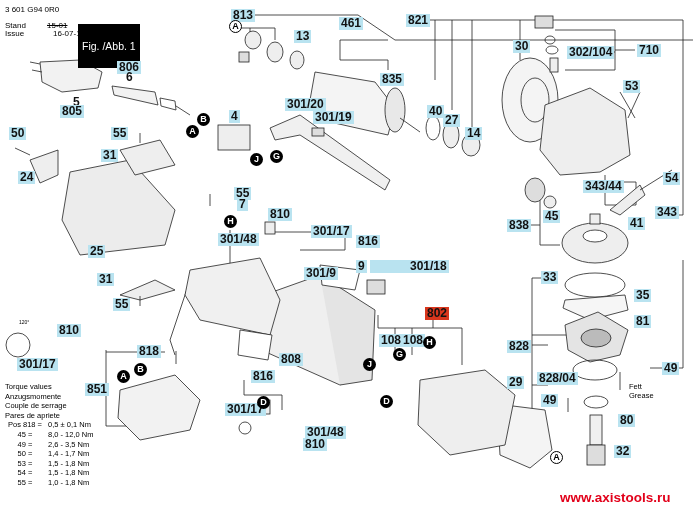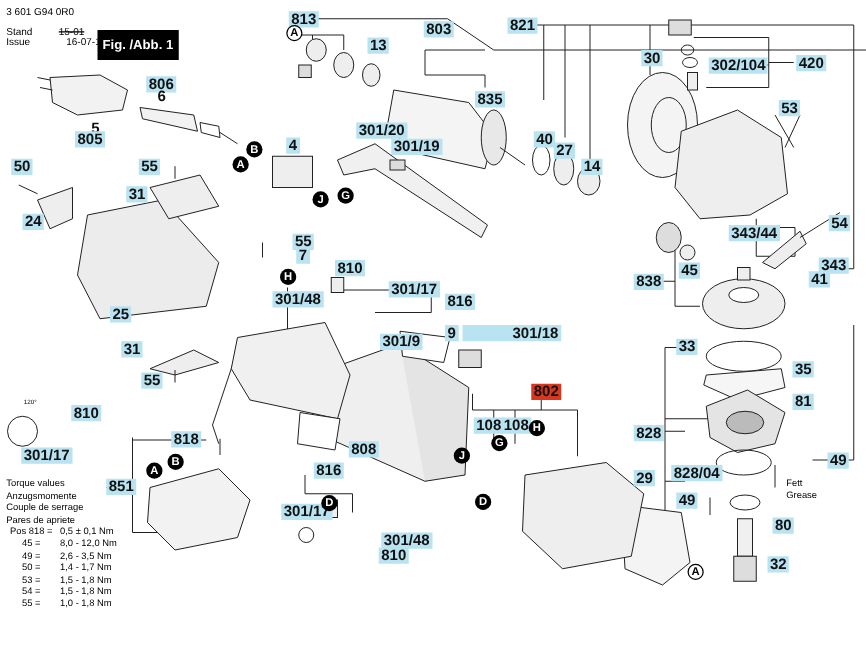--- a/index.html
+++ b/index.html
@@ -1,21 +1,21 @@
 <!DOCTYPE html>
 <html><head>
 <meta charset="utf-8">
 <style>
   html,body{margin:0;padding:0;background:#fff;}
   body{width:693px;height:517px;position:relative;overflow:hidden;font-family:"Liberation Sans",sans-serif;color:#000;}
   #stage{position:absolute;left:0;top:0;width:693px;height:517px;}
   .lbl{position:absolute;font-weight:bold;font-size:12px;line-height:13px;padding:0 2px;background:#b9e3f0;color:#111;white-space:nowrap;}
   .lbl.red{background:#d9361d;color:#111;}
   .hdr{position:absolute;font-size:8px;line-height:9px;}
-  .fig{position:absolute;left:78px;top:24px;background:#000;color:#fff;font-weight:bold;font-size:10.5px;padding:6px 4px;}
+  .fig{position:absolute;left:78px;top:24px;background:#000;color:#fff;font-weight:normal;font-size:10.5px;padding:16px 4px;}
   .torque{position:absolute;left:5px;top:382px;font-size:7.5px;line-height:9.6px;}
   .torque .row{display:flex;}
   .torque .pos{width:40px;text-align:center;padding-right:3px;}
   .mods{position:absolute;left:92px;top:443px;font-size:7.5px;line-height:9.6px;}
   .url{position:absolute;left:560px;top:490px;color:#e2001a;font-weight:bold;font-size:13.5px;}
   .grease{position:absolute;left:629px;top:382px;font-size:7.5px;line-height:9px;}
   .angle{position:absolute;left:19px;top:319px;font-size:5px;}
   svg{position:absolute;left:0;top:0;}
   .callout{position:absolute;width:13px;height:13px;border-radius:50%;background:#000;color:#fff;font-weight:bold;font-size:9px;line-height:13px;text-align:center;}
   .callout.open{background:#fff;color:#000;border:1px solid #000;width:11px;height:11px;line-height:11px;}
@@ -188,23 +188,23 @@
 </svg>
 
 <div class="hdr" style="left:5px;top:5px;">3 601 G94 0R0</div>
 <div class="hdr" style="left:5px;top:21px;">Stand</div>
 <div class="hdr" style="left:5px;top:29px;text-align:right;">Issue</div>
 <div class="hdr" style="left:47px;top:21px;text-decoration:line-through;">15-01</div>
 <div class="hdr" style="left:53px;top:29px;">16-07-15</div>
 <div class="fig">Fig. /Abb. 1</div>
 
 <div class="lbl" style="left:231px;top:9px;">813</div>
-<div class="lbl" style="left:339px;top:17px;">803</div>
+<div class="lbl" style="left:339px;top:17px;">461</div>
 <div class="lbl" style="left:406px;top:14px;">821</div>
-<div class="lbl" style="left:637px;top:44px;">420</div>
+<div class="lbl" style="left:637px;top:44px;">710</div>
 <div class="lbl" style="left:294px;top:30px;">13</div>
 <div class="lbl" style="left:380px;top:73px;">835</div>
 <div class="lbl" style="left:117px;top:61px;">806</div>
 <div class="lbl" style="left:124px;top:71px;background:none;">6</div>
 <div class="lbl" style="left:71px;top:96px;background:none;">5</div>
 <div class="lbl" style="left:60px;top:105px;">805</div>
 <div class="lbl" style="left:513px;top:40px;">30</div>
 <div class="lbl" style="left:567px;top:46px;">302/104</div>
 <div class="lbl" style="left:623px;top:80px;">53</div>
 <div class="lbl" style="left:427px;top:105px;">40</div>
@@ -238,21 +238,21 @@
 <div class="lbl" style="left:137px;top:345px;">818</div>
 <div class="lbl" style="left:85px;top:383px;">851</div>
 <div class="lbl" style="left:251px;top:370px;">816</div>
 <div class="lbl" style="left:225px;top:403px;">301/17</div>
 <div class="lbl" style="left:305px;top:426px;">301/48</div>
 <div class="lbl" style="left:303px;top:438px;">810</div>
 <div class="lbl" style="left:583px;top:180px;">343/44</div>
 <div class="lbl" style="left:543px;top:210px;">45</div>
 <div class="lbl" style="left:663px;top:172px;">54</div>
 <div class="lbl" style="left:655px;top:206px;">343</div>
-<div class="lbl" style="left:647px;top:217px;text-align:center;">41</div>
+<div class="lbl" style="left:628px;top:217px;text-align:center;">41</div>
 <div class="lbl" style="left:507px;top:219px;">838</div>
 <div class="lbl" style="left:541px;top:271px;">33</div>
 <div class="lbl" style="left:634px;top:289px;">35</div>
 <div class="lbl" style="left:634px;top:315px;">81</div>
 <div class="lbl" style="left:507px;top:340px;">828</div>
 <div class="lbl" style="left:537px;top:372px;">828/04</div>
 <div class="lbl" style="left:662px;top:362px;">49</div>
 <div class="lbl" style="left:541px;top:394px;">49</div>
 <div class="lbl" style="left:507px;top:376px;">29</div>
 <div class="lbl" style="left:618px;top:414px;">80</div>
@@ -308,14 +308,15 @@
         <span class="pos">54 =</span>
         <span>1,5 - 1,8 Nm</span>
       </div>
   <div class="row">
         <span class="pos">55 =</span>
         <span>1,0 - 1,8 Nm</span>
       </div>
 </div>
 
 
+<div class="url">www.axistools.ru</div>
 
 </div>
 
 </body></html>

